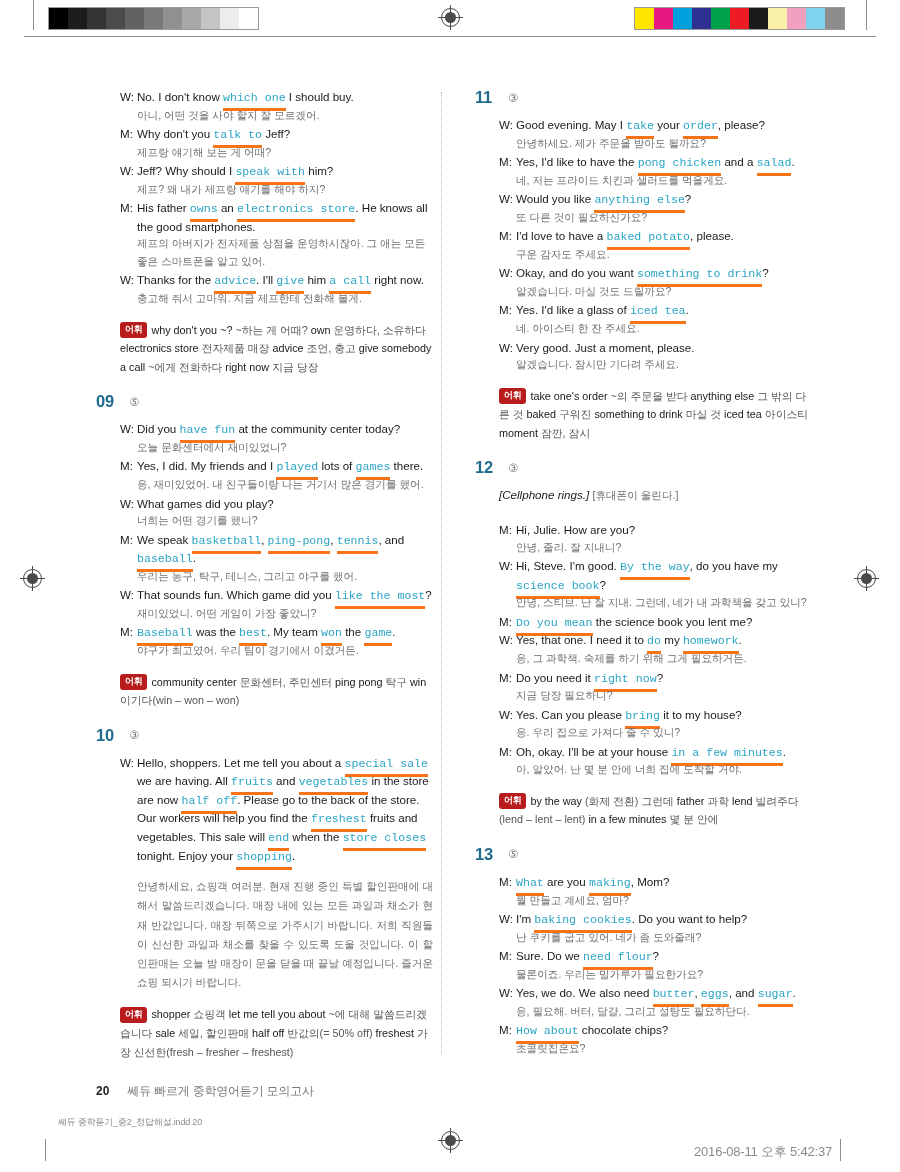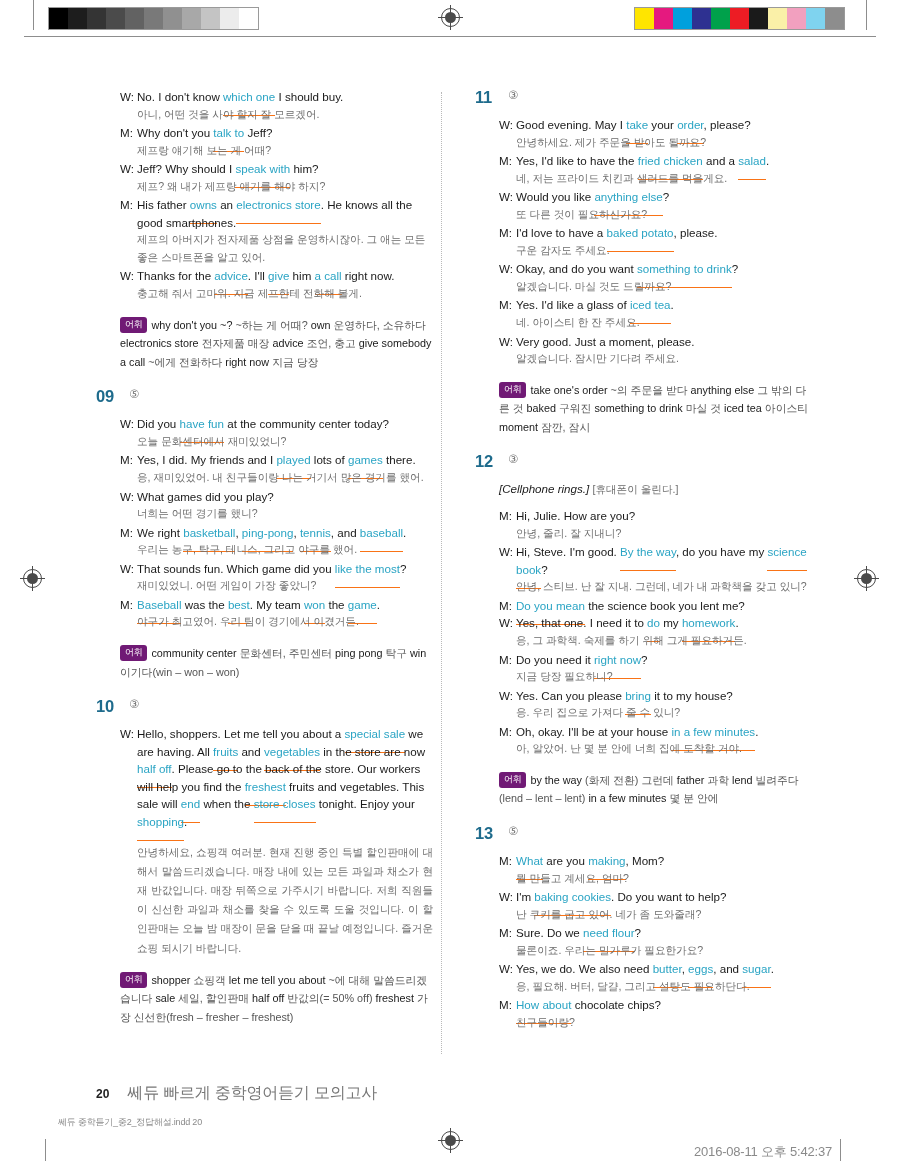--- a/index.html
+++ b/index.html
@@ -87,21 +87,21 @@
     left: 441px; top: 92px;
     width: 0;
     height: 962px;
     border-left: 1px dotted #b9b9b9;
   }
 
   
   .qblock { margin-bottom: 2px; }
   .qhead {
     display: flex;
-    align-items: flex-start;
+    align-items: center;
     gap: 11px;
     margin-bottom: 9px;
     margin-top: 16px;
   }
   .qnum {
     font-size: 16.5px;
     font-weight: bold;
     color: #1e6b8c;
     letter-spacing: -0.3px;
     min-width: 22px;
@@ -130,57 +130,58 @@
     font-size: 10.6px;
     line-height: 17.5px;
     color: #6d6d6d;
     padding-left: 17px;
     margin-bottom: 1px;
   }
 
   .stage {
     font-size: 11.6px;
     line-height: 17.6px;
-    margin-bottom: 8px;
+    margin-bottom: 16px;
   }
   .stage i { font-style: italic; }
   .stage .stage-kr { color: #6d6d6d; font-size: 10.6px; }
 
   
   .kr-para {
     font-size: 10.6px;
     line-height: 19.2px;
     color: #6d6d6d;
     padding-left: 17px;
     margin-top: 12px;
     text-align: justify;
   }
 
   
   .kw {
     color: #2aa4c4;
-    border-bottom: 1px solid #f97316;
-    padding-bottom: 12px;
+    border-bottom: 3px solid #f97316;
+    padding-bottom: 4px;
+    font-family: Liberation Mono, monospace;
   }
 
   
   .vocab {
     margin-top: 13px;
     margin-bottom: 4px;
     padding-left: 24px;
     font-size: 10.8px;
     line-height: 18.6px;
     color: #1a1a1a;
   }
   .vocab-badge {
     display: inline-block;
-    background: #701a75;
+    background: #b91c1c;
     color: #ffffff;
     font-size: 9px;
-    font-weight: normal;
+    font-weight: bold;
     line-height: 1;
     padding: 3px 5px 4px 5px;
     border-radius: 3px;
     vertical-align: 1.5px;
     margin-right: 4px;
     letter-spacing: -0.3px;
   }
   .vocab .ko { color: #555555; }
 
   
@@ -190,21 +191,21 @@
     display: flex;
     align-items: baseline;
     gap: 18px;
   }
   .folio {
     font-size: 12px;
     font-weight: bold;
     color: #222222;
   }
   .book-title {
-    font-size: 16px;
+    font-size: 12px;
     color: #777777;
     letter-spacing: -0.2px;
   }
 
   .slug-left {
     position: absolute;
     left: 58px; top: 1116px;
     font-size: 9px;
     color: #8a8a8a;
     letter-spacing: -0.2px;
@@ -319,21 +320,21 @@
               <span class="utter"><span>Yes, I did. My friends and I </span><span class="kw">played</span><span> lots of </span><span class="kw">games</span><span> there.</span></span>
             </div>
             <div class="kr">응, 재미있었어. 내 친구들이랑 나는 거기서 많은 경기를 했어.</div>
             <div class="line">
               <span class="spk">W:</span>
               <span class="utter"><span>What games did you play?</span></span>
             </div>
             <div class="kr">너희는 어떤 경기를 했니?</div>
             <div class="line">
               <span class="spk">M:</span>
-              <span class="utter"><span>We right </span><span class="kw">basketball</span><span>, </span><span class="kw">ping-pong</span><span>, </span><span class="kw">tennis</span><span>, and </span><span class="kw">baseball</span><span>.</span></span>
+              <span class="utter"><span>We speak </span><span class="kw">basketball</span><span>, </span><span class="kw">ping-pong</span><span>, </span><span class="kw">tennis</span><span>, and </span><span class="kw">baseball</span><span>.</span></span>
             </div>
             <div class="kr">우리는 농구, 탁구, 테니스, 그리고 야구를 했어.</div>
             <div class="line">
               <span class="spk">W:</span>
               <span class="utter"><span>That sounds fun. Which game did you </span><span class="kw">like the most</span><span>?</span></span>
             </div>
             <div class="kr">재미있었니. 어떤 게임이 가장 좋았니?</div>
             <div class="line">
               <span class="spk">M:</span>
               <span class="utter"><span class="kw">Baseball</span><span> was the </span><span class="kw">best</span><span>. My team </span><span class="kw">won</span><span> the </span><span class="kw">game</span><span>.</span></span>
@@ -364,21 +365,21 @@
             <span class="qans">③</span>
           </div>
           <div class="script">
             <div class="line">
               <span class="spk">W:</span>
               <span class="utter"><span>Good evening. May I </span><span class="kw">take</span><span> your </span><span class="kw">order</span><span>, please?</span></span>
             </div>
             <div class="kr">안녕하세요. 제가 주문을 받아도 될까요?</div>
             <div class="line">
               <span class="spk">M:</span>
-              <span class="utter"><span>Yes, I'd like to have the </span><span class="kw">fried chicken</span><span> and a </span><span class="kw">salad</span><span>.</span></span>
+              <span class="utter"><span>Yes, I'd like to have the </span><span class="kw">pong chicken</span><span> and a </span><span class="kw">salad</span><span>.</span></span>
             </div>
             <div class="kr">네, 저는 프라이드 치킨과 샐러드를 먹을게요.</div>
             <div class="line">
               <span class="spk">W:</span>
               <span class="utter"><span>Would you like </span><span class="kw">anything else</span><span>?</span></span>
             </div>
             <div class="kr">또 다른 것이 필요하신가요?</div>
             <div class="line">
               <span class="spk">M:</span>
               <span class="utter"><span>I'd love to have a </span><span class="kw">baked potato</span><span>, please.</span></span>
@@ -469,21 +470,21 @@
             <div class="kr">물론이죠. 우리는 밀가루가 필요한가요?</div>
             <div class="line">
               <span class="spk">W:</span>
               <span class="utter"><span>Yes, we do. We also need </span><span class="kw">butter</span><span>, </span><span class="kw">eggs</span><span>, and </span><span class="kw">sugar</span><span>.</span></span>
             </div>
             <div class="kr">응, 필요해. 버터, 달걀, 그리고 설탕도 필요하단다.</div>
             <div class="line">
               <span class="spk">M:</span>
               <span class="utter"><span class="kw">How about</span><span> chocolate chips?</span></span>
             </div>
-            <div class="kr">친구들이랑?</div>
+            <div class="kr">초콜릿칩은요?</div>
           </div>
         </div>
       </div>
   </div>
 
   <div class="page-footer">
     <span class="folio">20</span>
     <span class="book-title">쎄듀 빠르게 중학영어듣기 모의고사</span>
   </div>
 

